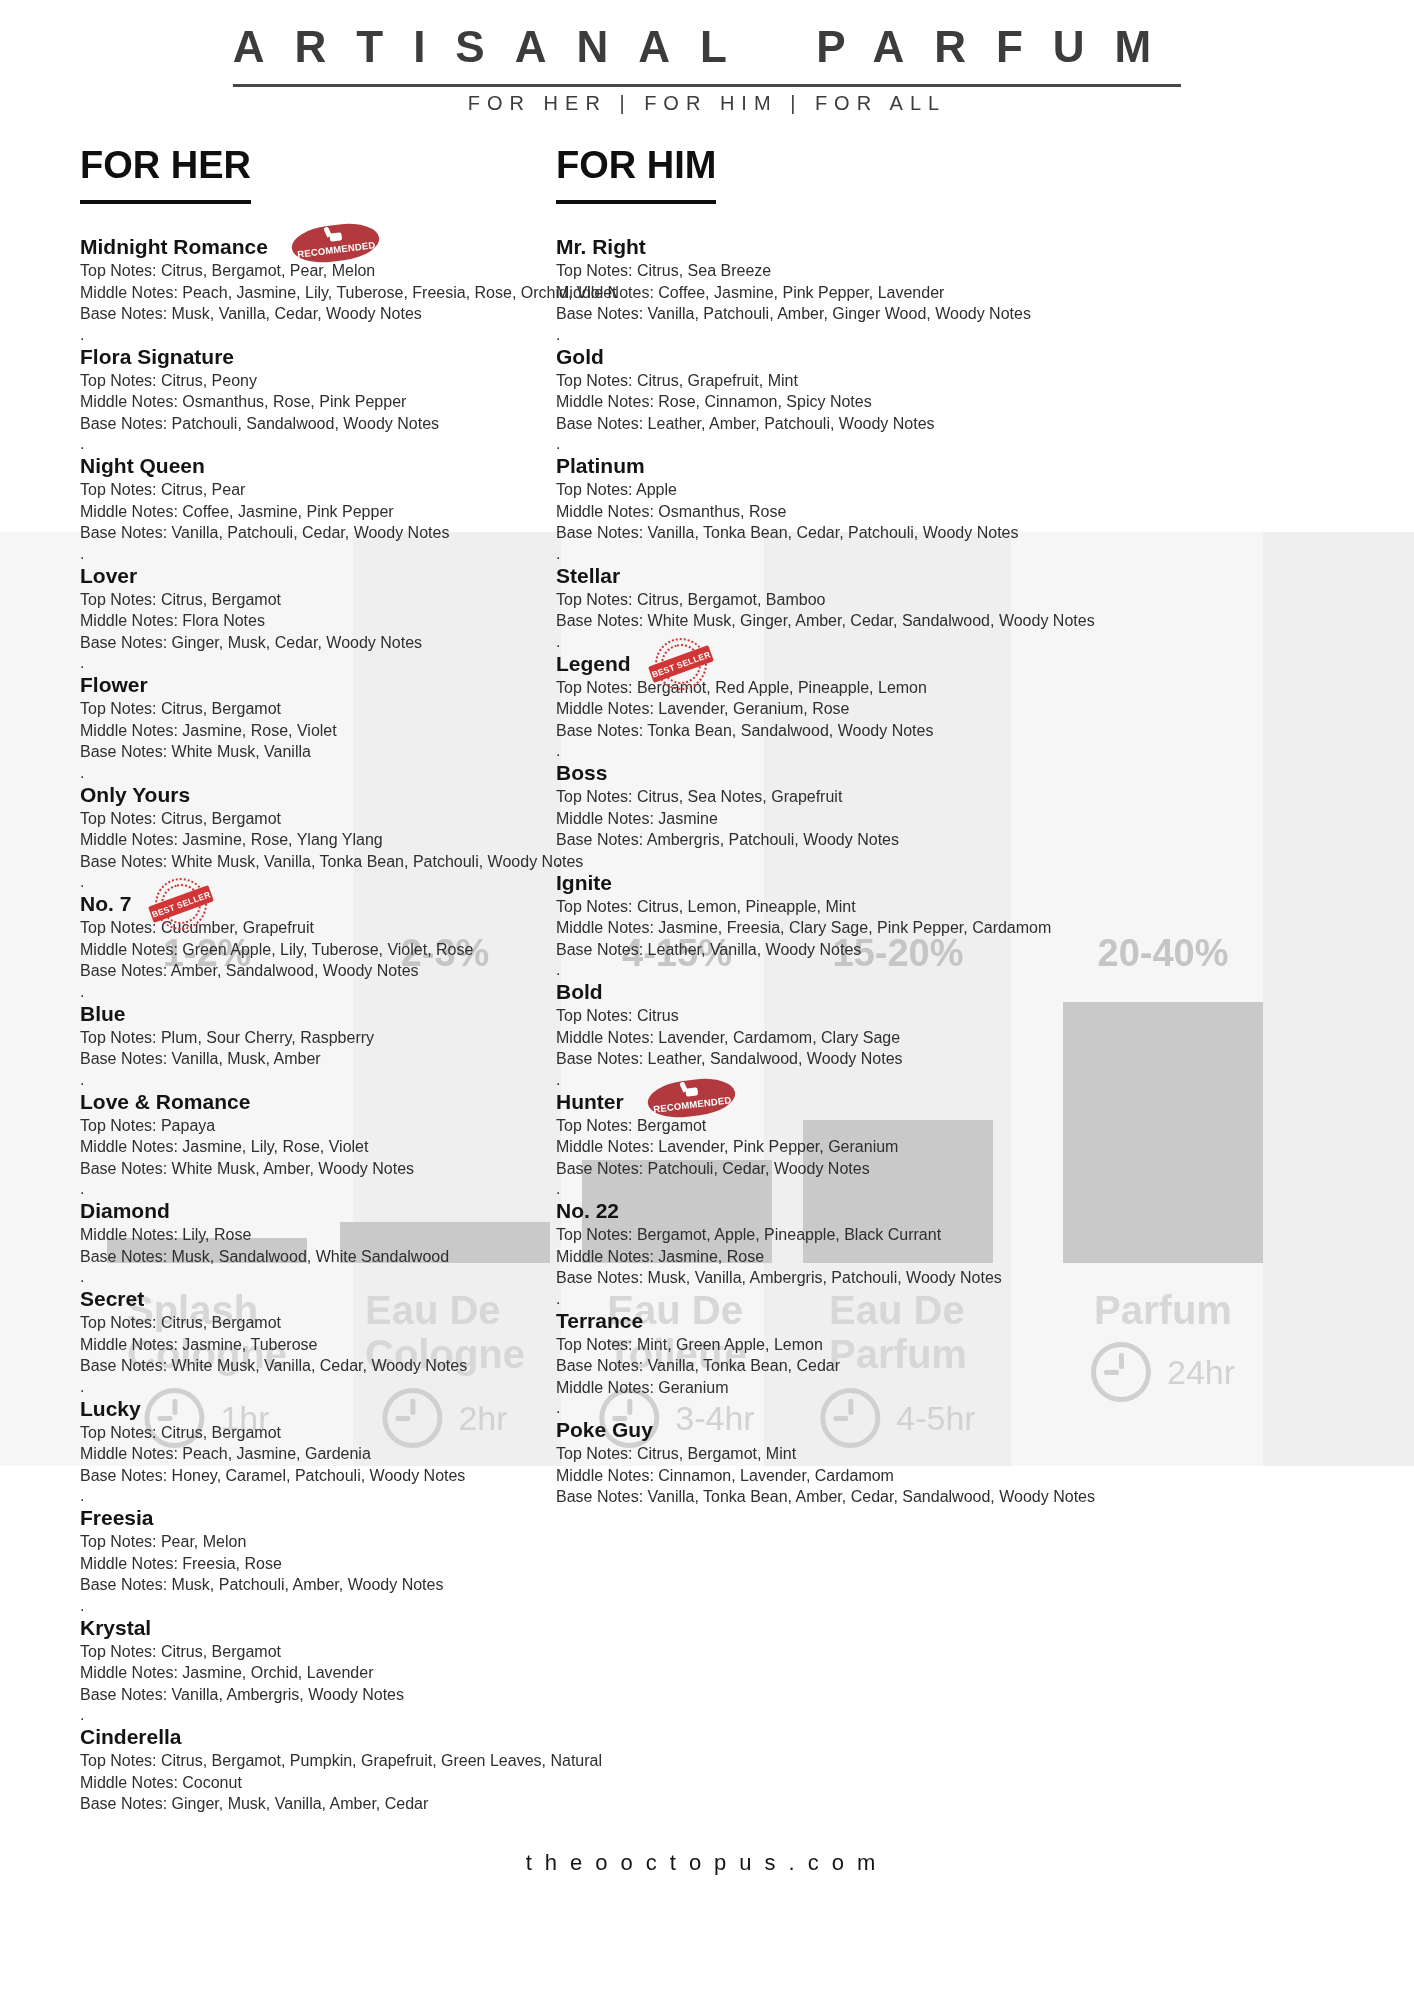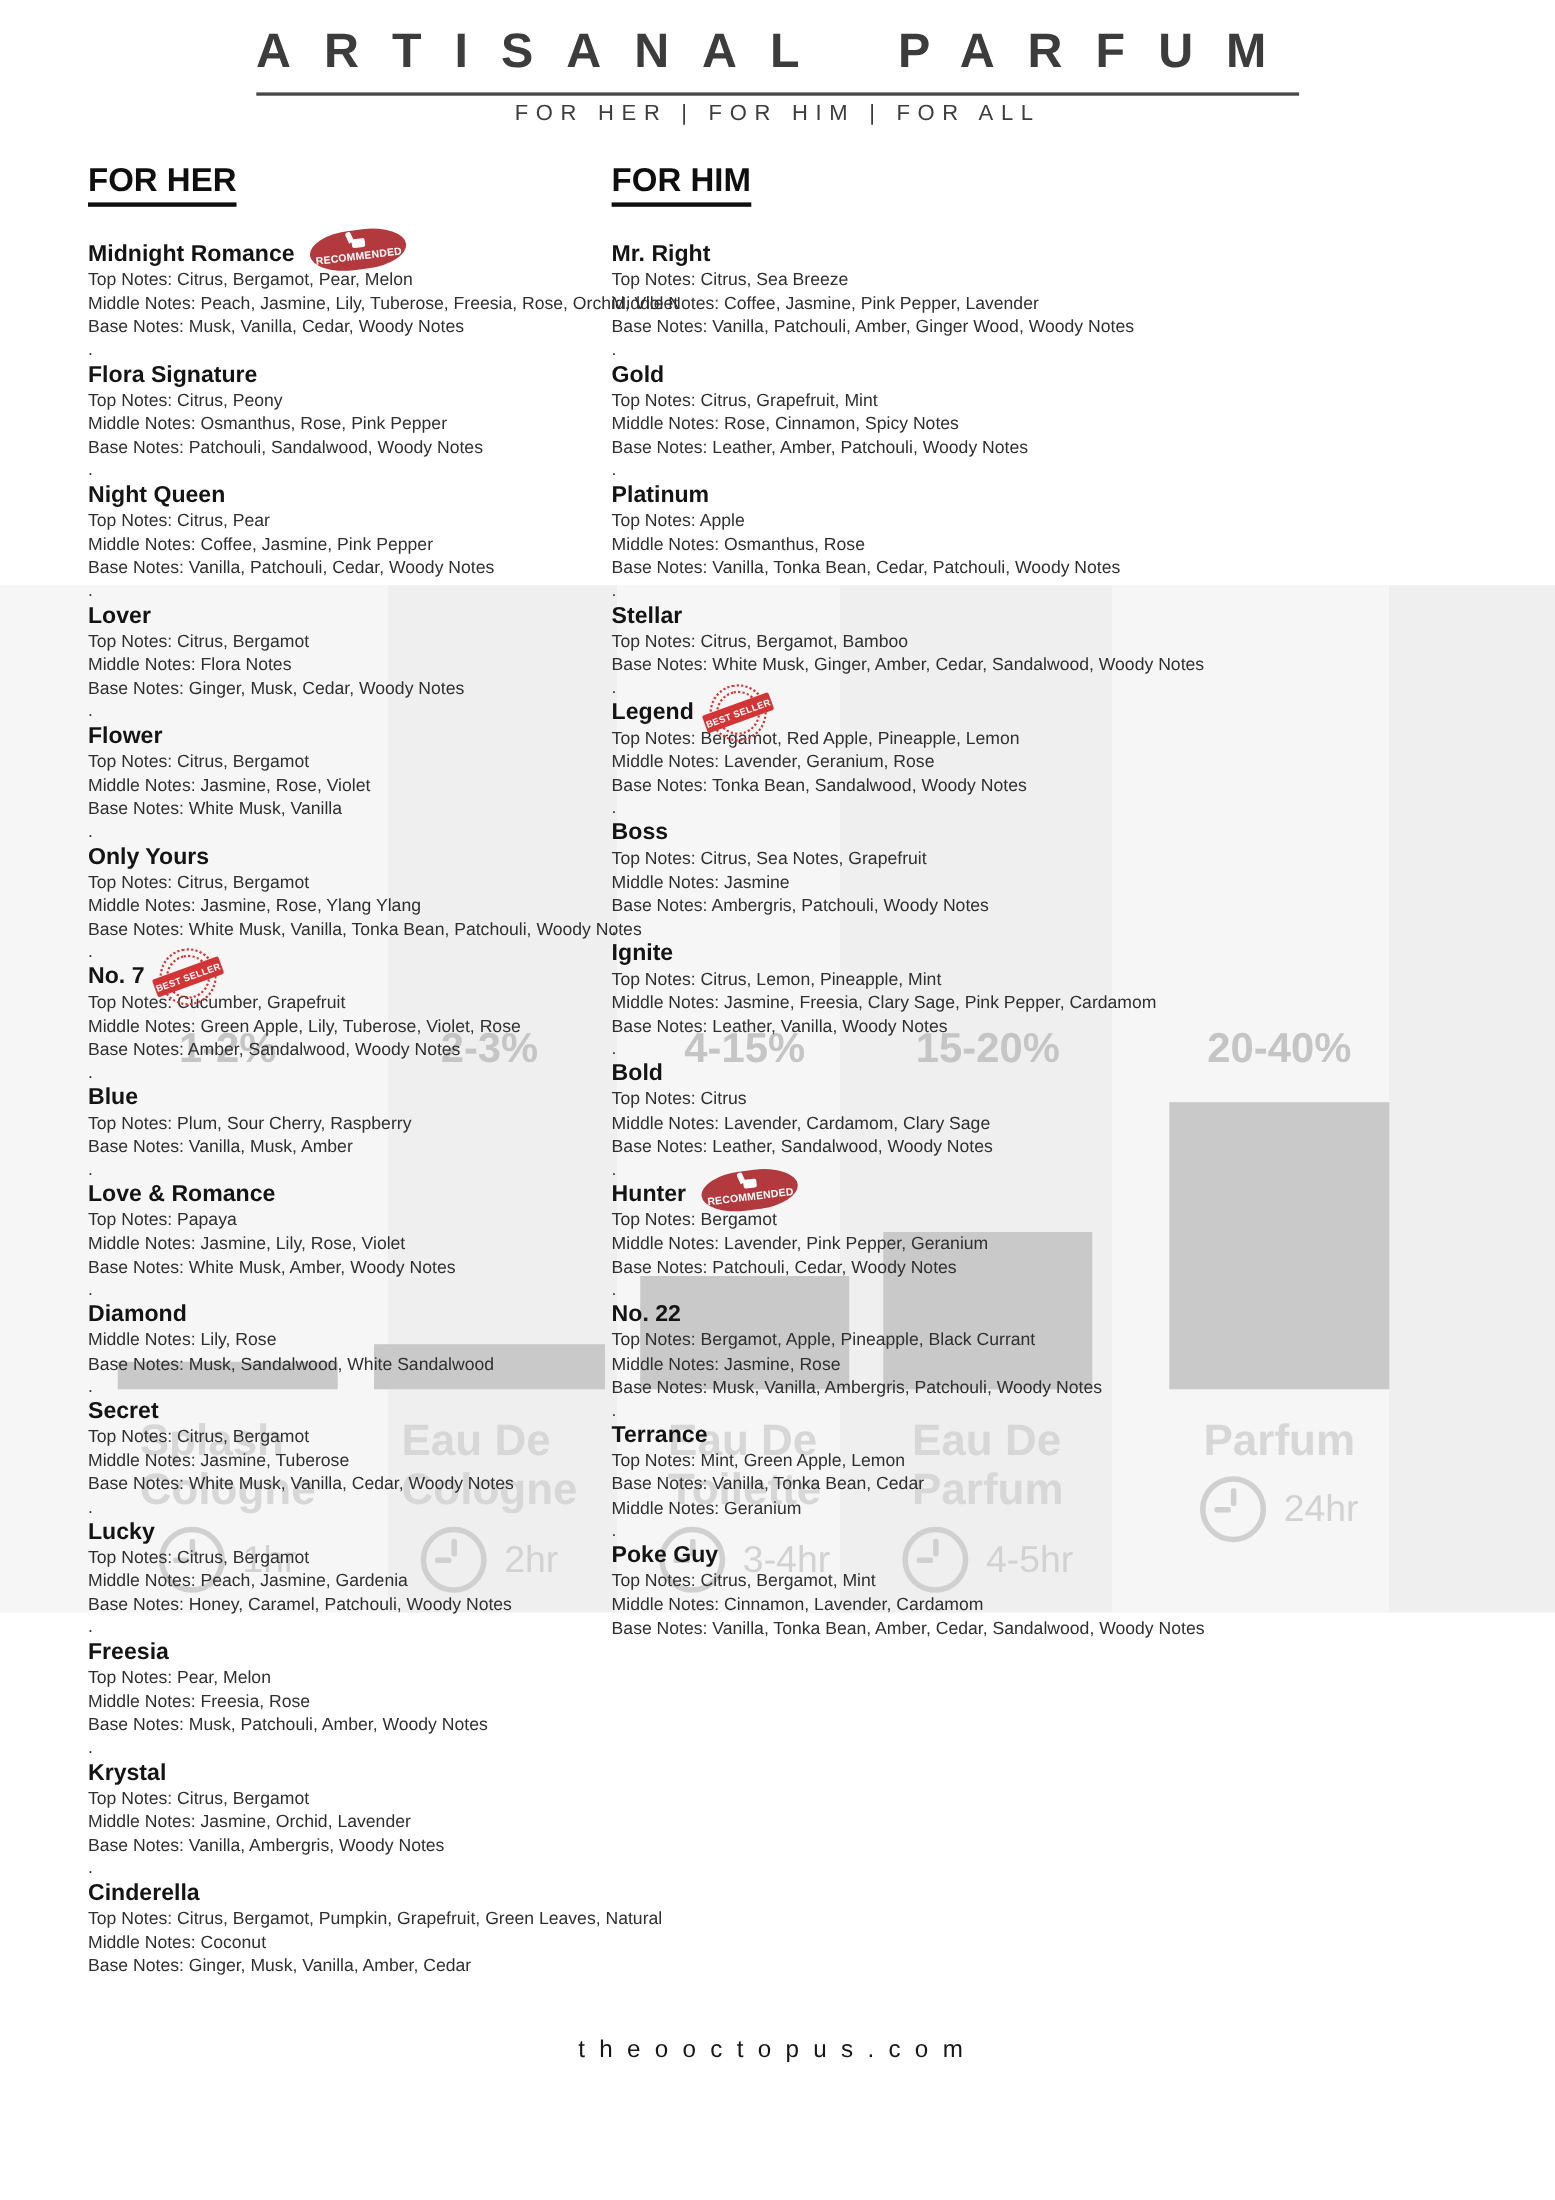--- a/index.html
+++ b/index.html
@@ -51,25 +51,25 @@
   .wm-clock::before{content:"";position:absolute;left:50%;top:6px;width:5px;height:16px;
     margin-left:-2.5px;background:#d0d0d0;border-radius:2px;}
   .wm-clock::after{content:"";position:absolute;left:8px;top:50%;width:15px;height:5px;
     margin-top:-2.5px;background:#d0d0d0;border-radius:2px;}
   .wm-dur{font-size:34px;color:#d2d2d2;text-align:center;}
   
   .column{position:absolute;top:148px;z-index:2;}
   #col-left{left:80px;}
   #col-right{left:556px;}
   .section-heading{
-    display:inline-block;font-size:30px;font-weight:bold;color:#0f0f0f;
-    border-bottom:4px solid #0f0f0f;padding-bottom:2px;margin:0 0 30px 0;line-height:34px;
+    display:inline-block;font-size:38px;font-weight:bold;color:#0f0f0f;
+    border-bottom:4px solid #0f0f0f;padding-bottom:18px;margin:0 0 30px 0;line-height:34px;
   }
   .entry{margin:0;}
-  .name-row{display:flex;align-items:center;gap:14px;height:26px;overflow:visible;}
+  .name-row{display:flex;align-items:center;gap:24px;height:26px;overflow:visible;}
   .entry-name{font-size:21px;font-weight:bold;color:#141414;white-space:nowrap;}
   .note{font-size:16px;line-height:21.5px;color:#2f2f2f;white-space:nowrap;}
   .dot{font-size:16px;line-height:19px;color:#2f2f2f;}
   
   .badge-rec{
     position:relative;width:88px;height:40px;flex:0 0 auto;
     transform:rotate(-7deg) translateY(-6px);
   }
   .badge-rec::before{
     content:"";position:absolute;left:0;right:0;top:4px;bottom:0;

